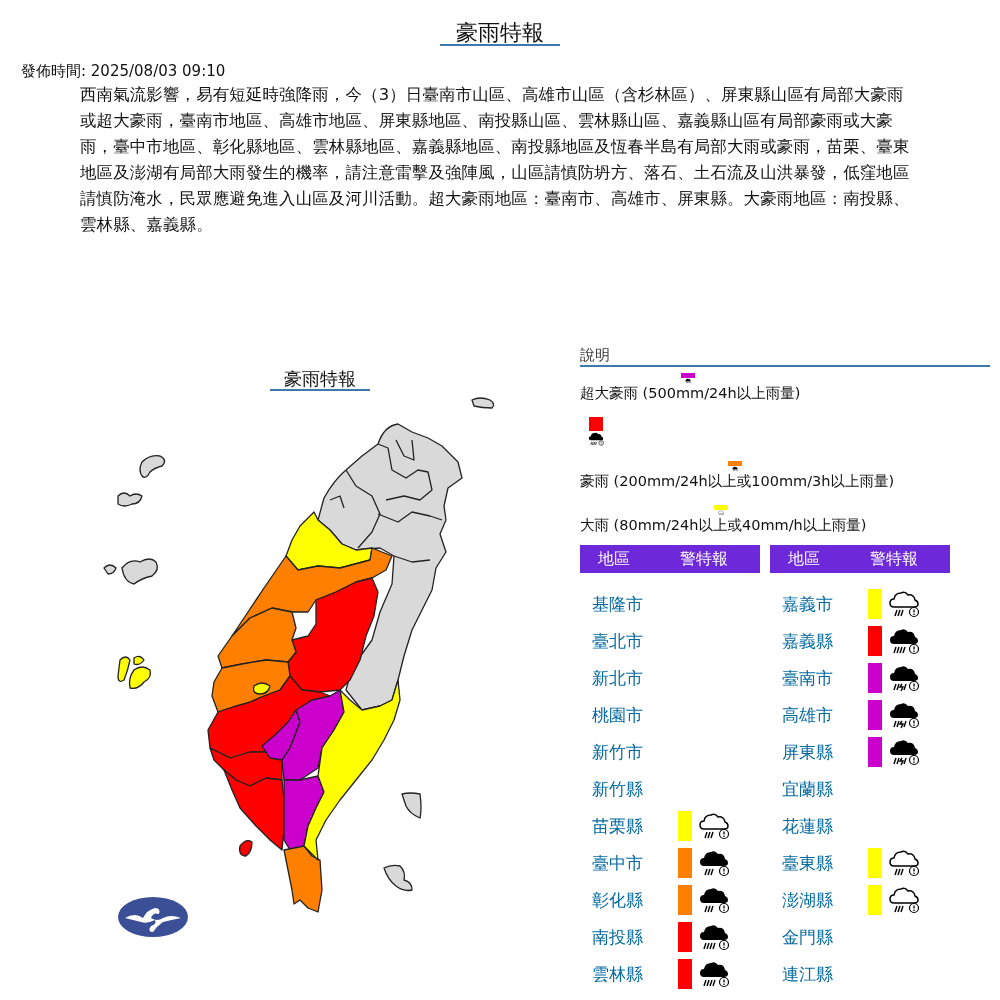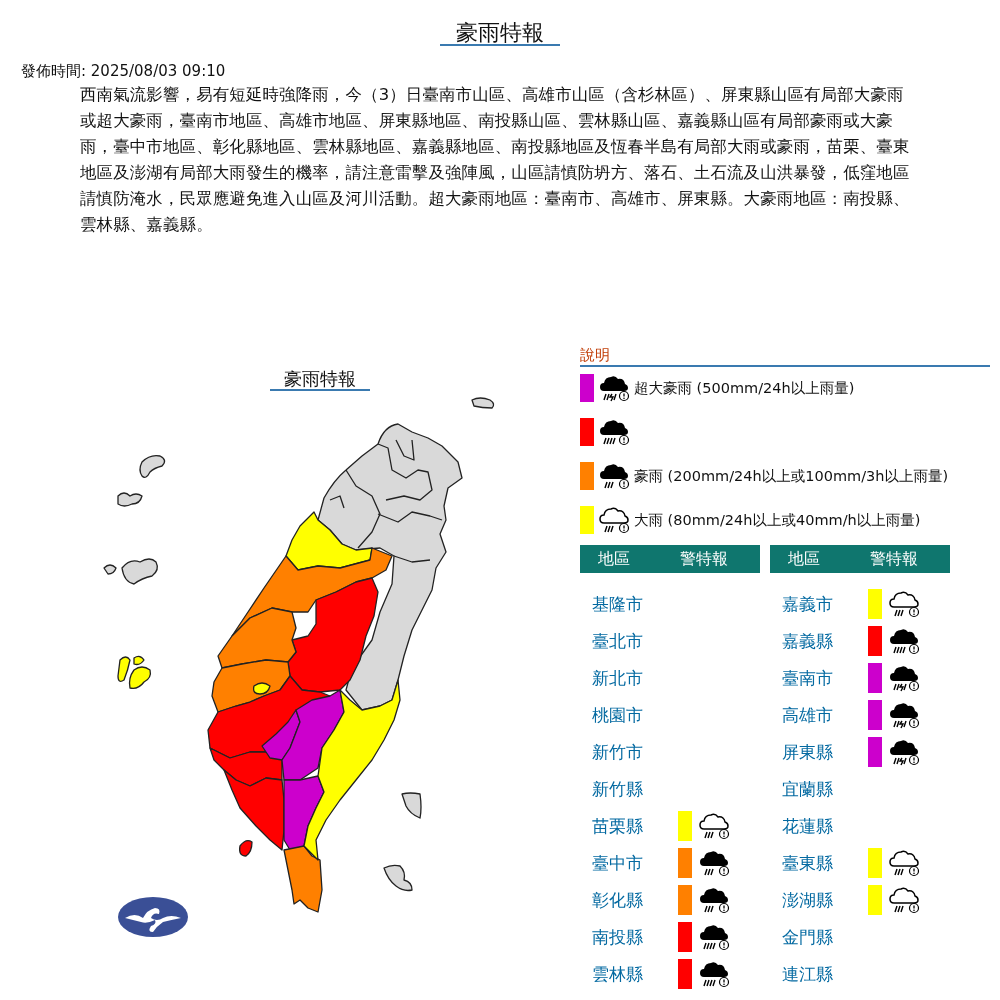--- a/index.html
+++ b/index.html
@@ -11,29 +11,29 @@
     .main-title { position: absolute; left: 440px; top: 18px; width: 120px; text-align: center; font-size: 22px; color: #111; }
     .main-title-line { position: absolute; left: 440px; top: 44px; width: 120px; height: 2px; background: #3a7ab0; }
 
     .description { position: absolute; left: 80px; top: 82px; width: 835px; font-size: 16.4px; line-height: 26px; color: #111; letter-spacing: 0.2px; }
 
     .map-title { position: absolute; left: 270px; top: 367px; width: 100px; text-align: center; font-size: 18px; color: #111; }
     .map-title-line { position: absolute; left: 270px; top: 389px; width: 100px; height: 2px; background: #3a7ab0; }
 
     .map-svg { position: absolute; left: 0; top: 390px; width: 560px; height: 560px; }
 
-    .legend-title { position: absolute; left: 580px; top: 346px; font-size: 15px; color: #c2410c; }
+    .legend-title { position: absolute; left: 580px; top: 346px; font-size: 15px; color: #404040; }
     .legend-line { position: absolute; left: 580px; top: 365px; width: 410px; height: 2px; background: #3a7ab0; }
 
-    .legend-row { position: absolute; left: 580px; height: 30px; display: flex; align-items: center; }
+    .legend-row { position: absolute; left: 580px; height: 30px; display: flex; align-items: center; flex-direction: column; }
     .legend-swatch { width: 14px; height: 28px; margin-right: 4px; }
     .legend-icon { width: 32px; height: 30px; margin-right: 4px; }
     .legend-label { font-size: 14.5px; color: #111; white-space: nowrap; }
 
-    .table-header { position: absolute; top: 545px; height: 28px; background: #0f766e; display: flex; align-items: center; color: #fff; font-size: 16px; }
+    .table-header { position: absolute; top: 545px; height: 28px; background: #6d28d9; display: flex; align-items: center; color: #fff; font-size: 16px; }
     .th-region { position: absolute; left: 18px; }
     .th-warning { position: absolute; left: 100px; }
 
     .area-row { position: absolute; height: 34px; width: 180px; }
     .area-name { position: absolute; left: 12px; top: 6px; font-size: 17px; color: #0369a1; }
     .area-swatch { position: absolute; left: 98px; top: 2px; width: 14px; height: 30px; }
     .area-icon { position: absolute; left: 118px; top: 2px; width: 32px; height: 30px; }
 
     .logo { position: absolute; left: 117px; top: 896px; width: 72px; height: 42px; }
   </style>

